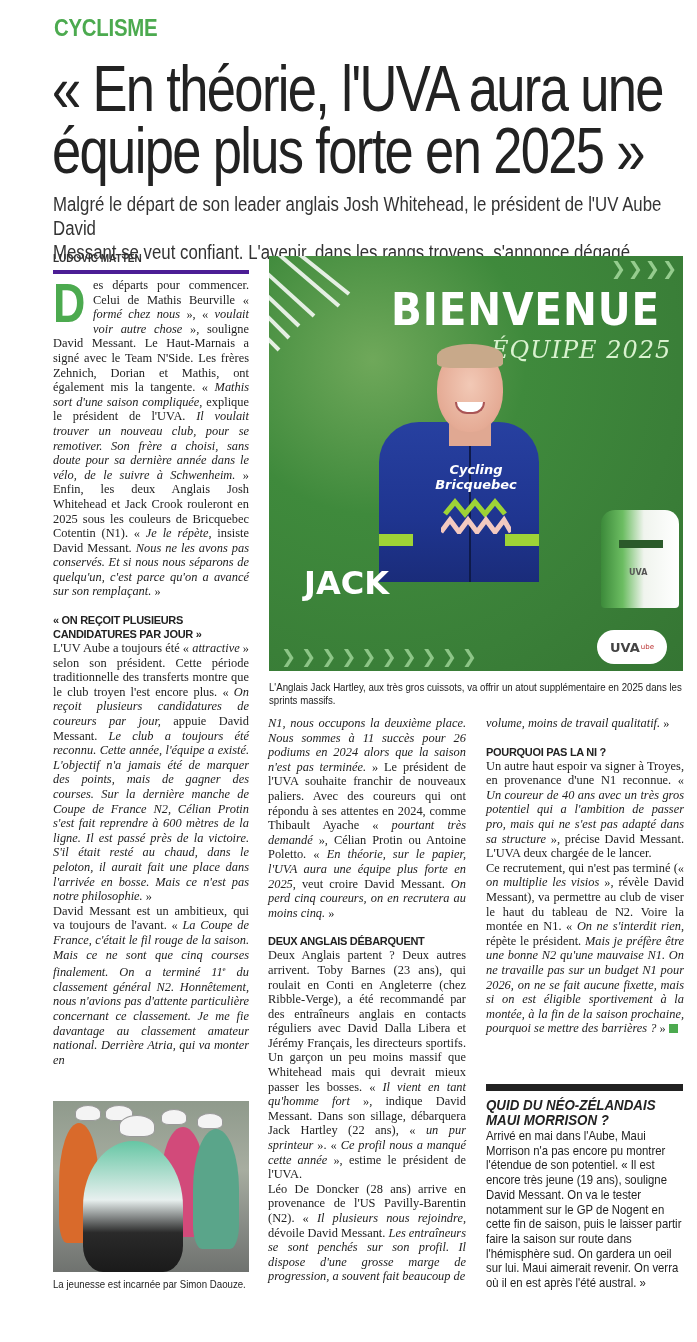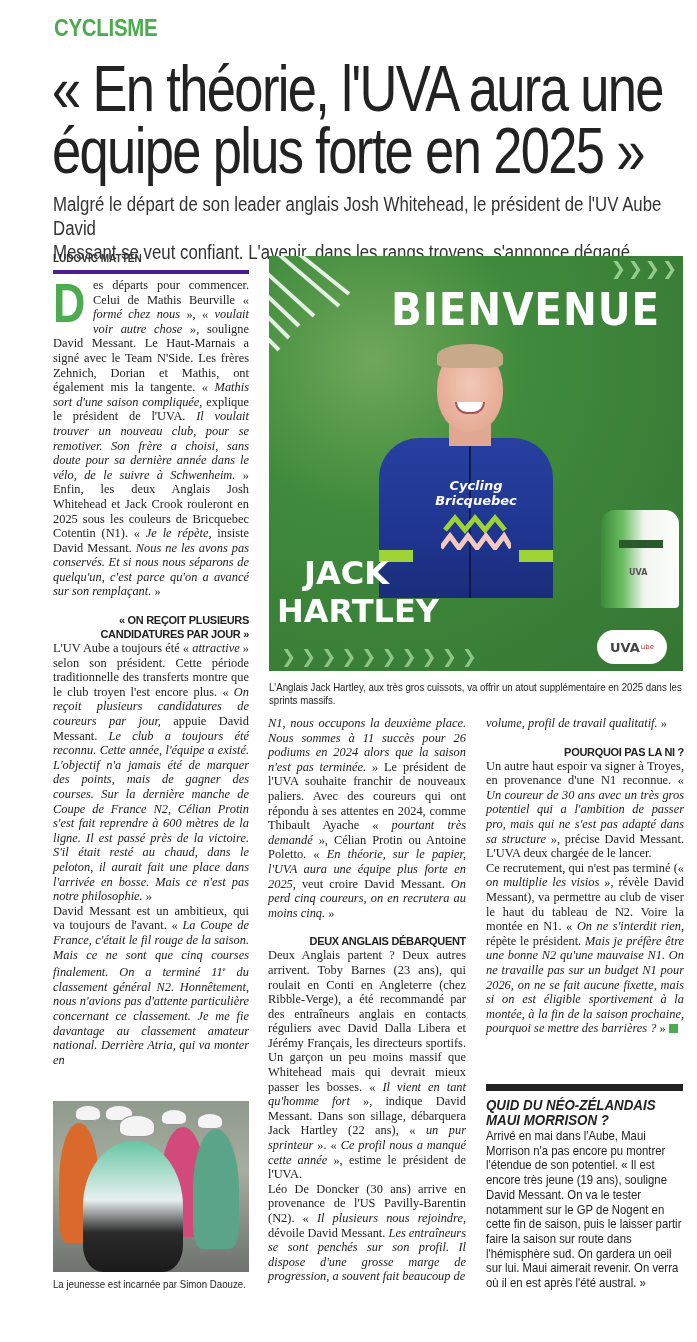--- a/index.html
+++ b/index.html
@@ -42,21 +42,21 @@
   .col2 { left: 268px; top: 716px; width: 198px; }
   .col3 { left: 486px; top: 716px; width: 198px; }
   .dropcap {
     float: left; font-family: "Liberation Sans", "DejaVu Sans", sans-serif;
     font-weight: bold; font-size: 56px; line-height: 46px; color: #4caa4f;
     margin: 2px 6px 0 0; transform: scaleX(0.8); transform-origin: left top; width: 34px;
   }
   .intertitle {
     font-family: "Liberation Sans", "DejaVu Sans", sans-serif;
     font-weight: bold; font-size: 11px; line-height: 14px; color: #222;
-    margin-top: 14px; text-transform: uppercase; text-align: right;
+    margin-top: 14px; text-transform: uppercase; text-align: left;
     letter-spacing: -0.3px;
   }
   .endmark { display: inline-block; width: 9px; height: 9px; background: #4caa4f; margin-left: 3px; vertical-align: -1px; }
 
   
   .main-photo {
     position: absolute; left: 269px; top: 256px; width: 414px; height: 415px;
     background: radial-gradient(ellipse at 25% 25%, #6fa85a 0%, #3f8a3c 35%, #3a7f38 70%, #357533 100%);
     overflow: hidden;
   }
@@ -70,34 +70,34 @@
   }
   .equipe {
     position: absolute; left: 222px; top: 80px;
     font-family: "DejaVu Serif", serif; font-style: italic; font-size: 24px; color: #d9f2cf;
     letter-spacing: 1px;
   }
   .player-name {
     position: absolute; left: 8px; top: 298px;
     font-family: "DejaVu Sans", sans-serif; font-weight: bold; font-size: 32px; line-height: 38px; color: #fff;
   }
-  .player-name .l1 { display: block; padding-left: 27px; }
+  .player-name .l1 { display: block; padding-left: 27px; margin-top: 10px; }
   .rider {
     position: absolute; left: 110px; top: 90px; width: 180px; height: 250px;
   }
   .head {
     position: absolute; left: 58px; top: 0; width: 66px; height: 86px;
     background: radial-gradient(ellipse at 50% 45%, #f2c9b6 0%, #e5ab95 70%, #c98c78 100%);
     border-radius: 50% 50% 46% 46%;
   }
   .hair { position: absolute; left: 58px; top: -2px; width: 66px; height: 24px; background: #c8a98a; border-radius: 50% 50% 20% 20%; }
   .smile { position: absolute; left: 76px; top: 56px; width: 30px; height: 12px; background: #fff; border-radius: 0 0 15px 15px; border: 2px solid #a55; border-top: none; }
   .neck { position: absolute; left: 70px; top: 78px; width: 42px; height: 22px; background: #e0a892; }
   .jersey {
-    position: absolute; left: 0; top: 92px; width: 174px; height: 160px;
+    position: absolute; left: 0; top: 76px; width: 160px; height: 160px;
     background: linear-gradient(180deg, #2740a0 0%, #1f3590 60%, #1a2c7a 100%);
     border-radius: 40px 40px 0 0;
   }
   .jersey .zip { position: absolute; left: 90px; top: 0; width: 2px; height: 160px; background: #0e1a4a; }
   .jersey .band-l { position: absolute; left: 0; top: 112px; width: 34px; height: 12px; background: #9ed336; }
   .jersey .band-r { position: absolute; right: 0; top: 112px; width: 34px; height: 12px; background: #9ed336; }
   .jersey .txt { position: absolute; left: 52px; top: 40px; width: 90px; text-align: center; font-family: "DejaVu Sans", sans-serif; font-style: italic; font-weight: bold; font-size: 13px; line-height: 15px; color: #fff; }
   .jersey .logo { position: absolute; left: 62px; top: 76px; width: 70px; height: 36px; }
   .uva-jersey {
     position: absolute; left: 332px; top: 254px; width: 78px; height: 98px;
@@ -193,20 +193,21 @@
       <line x1="10" y1="0" x2="80" y2="60"></line>
       <line x1="30" y1="0" x2="90" y2="48"></line>
       <line x1="0" y1="20" x2="55" y2="70"></line>
       <line x1="0" y1="42" x2="40" y2="80"></line>
       <line x1="0" y1="62" x2="30" y2="92"></line>
       <line x1="0" y1="84" x2="20" y2="104"></line>
     </g>
   </svg>
   <div class="chev-top">❯❯❯❯</div>
   <div class="bienvenue">BIENVENUE</div>
+  <div class="equipe">ÉQUIPE 2025</div>
 
   <div class="rider">
     <div class="jersey">
       <div class="zip"></div>
       <div class="band-l"></div>
       <div class="band-r"></div>
       <div class="txt">
         <span style="display:block">Cycling</span>
         <span style="display:block">Bricquebec</span>
       </div>
@@ -216,21 +217,20 @@
       </svg>
     </div>
     <div class="neck"></div>
     <div class="head"></div>
     <div class="hair"></div>
     <div class="smile"></div>
   </div>
 
   <div class="player-name">
     <span class="l1">JACK</span>
-    <span>HARTLEY</span>
   </div>
 
   <div class="uva-jersey">
     <div class="brand"></div>
     <div class="small">UVA</div>
   </div>
   <div class="uva-badge">
     <span>UVA</span>
       <span class="sub">ube</span>
   </div>
@@ -240,31 +240,31 @@
 
 <div class="col col2">
   <p>
     <em>N1, nous occupons la deuxième place. Nous sommes à 11 succès pour 26 podiums en 2024 alors que la saison n'est pas terminée.</em><span> » Le président de l'UVA souhaite franchir de nouveaux paliers. Avec des coureurs qui ont répondu à ses attentes en 2024, comme Thibault Ayache « </span><em>pourtant très demandé</em><span> », Célian Protin ou Antoine Poletto. « </span><em>En théorie, sur le papier, l'UVA aura une équipe plus forte en 2025</em><span>, veut croire David Messant. </span><em>On perd cinq coureurs, on en recrutera au moins cinq.</em><span> »</span>
   </p>
   <div class="intertitle">Deux Anglais débarquent</div>
   <p>
     <span>Deux Anglais partent ? Deux autres arrivent. Toby Barnes (23 ans), qui roulait en Conti en Angleterre (chez Ribble-Verge), a été recommandé par des entraîneurs anglais en contacts réguliers avec David Dalla Libera et Jérémy Français, les directeurs sportifs. Un garçon un peu moins massif que Whitehead mais qui devrait mieux passer les bosses. « </span><em>Il vient en tant qu'homme fort</em><span> », indique David Messant. Dans son sillage, débarquera Jack Hartley (22 ans), « </span><em>un pur sprinteur</em><span> ». « </span><em>Ce profil nous a manqué cette année</em><span> », estime le président de l'UVA.</span>
   </p>
   <p>
-    <span>Léo De Doncker (30 ans) arrive en provenance de l'US Pavilly-Barentin (N2). « </span><em>Il plusieurs nous rejoindre</em><span>, dévoile David Messant. </span><em>Les entraîneurs se sont penchés sur son profil. Il dispose d'une grosse marge de progression, a souvent fait beaucoup de</em>
+    <span>Léo De Doncker (28 ans) arrive en provenance de l'US Pavilly-Barentin (N2). « </span><em>Il plusieurs nous rejoindre</em><span>, dévoile David Messant. </span><em>Les entraîneurs se sont penchés sur son profil. Il dispose d'une grosse marge de progression, a souvent fait beaucoup de</em>
   </p>
 </div>
 
 <div class="col col3">
   <p>
-    <em>volume, profil de travail qualitatif.</em><span> »</span>
+    <em>volume, moins de travail qualitatif.</em><span> »</span>
   </p>
   <div class="intertitle">Pourquoi pas la NI ?</div>
   <p>
-    <span>Un autre haut espoir va signer à Troyes, en provenance d'une N1 reconnue. « </span><em>Un coureur de 30 ans avec un très gros potentiel qui a l'ambition de passer pro, mais qui ne s'est pas adapté dans sa structure</em><span> », précise David Messant. L'UVA deux chargée de le lancer.</span>
+    <span>Un autre haut espoir va signer à Troyes, en provenance d'une N1 reconnue. « </span><em>Un coureur de 40 ans avec un très gros potentiel qui a l'ambition de passer pro, mais qui ne s'est pas adapté dans sa structure</em><span> », précise David Messant. L'UVA deux chargée de le lancer.</span>
   </p>
   <p>
     <span>Ce recrutement, qui n'est pas terminé (« </span><em>on multiplie les visios</em><span> », révèle David Messant), va permettre au club de viser le haut du tableau de N2. Voire la montée en N1. « </span><em>On ne s'interdit rien</em><span>, répète le président. </span><em>Mais je préfère être une bonne N2 qu'une mauvaise N1. On ne travaille pas sur un budget N1 pour 2026, on ne se fait aucune fixette, mais si on est éligible sportivement à la montée, à la fin de la saison prochaine, pourquoi se mettre des barrières ?</em><span> »</span><span class="endmark"></span>
   </p>
 </div>
 
 <div class="box-rule"></div>
 <div class="box-title">QUID DU NÉO-ZÉLANDAIS MAUI MORRISON ?</div>
 <div class="box-body">Arrivé en mai dans l'Aube, Maui Morrison n'a pas encore pu montrer l'étendue de son potentiel. « Il est encore très jeune (19 ans), souligne David Messant. On va le tester notamment sur le GP de Nogent en cette fin de saison, puis le laisser partir faire la saison sur route dans l'hémisphère sud. On gardera un oeil sur lui. Maui aimerait revenir. On verra où il en est après l'été austral. »</div>
 

